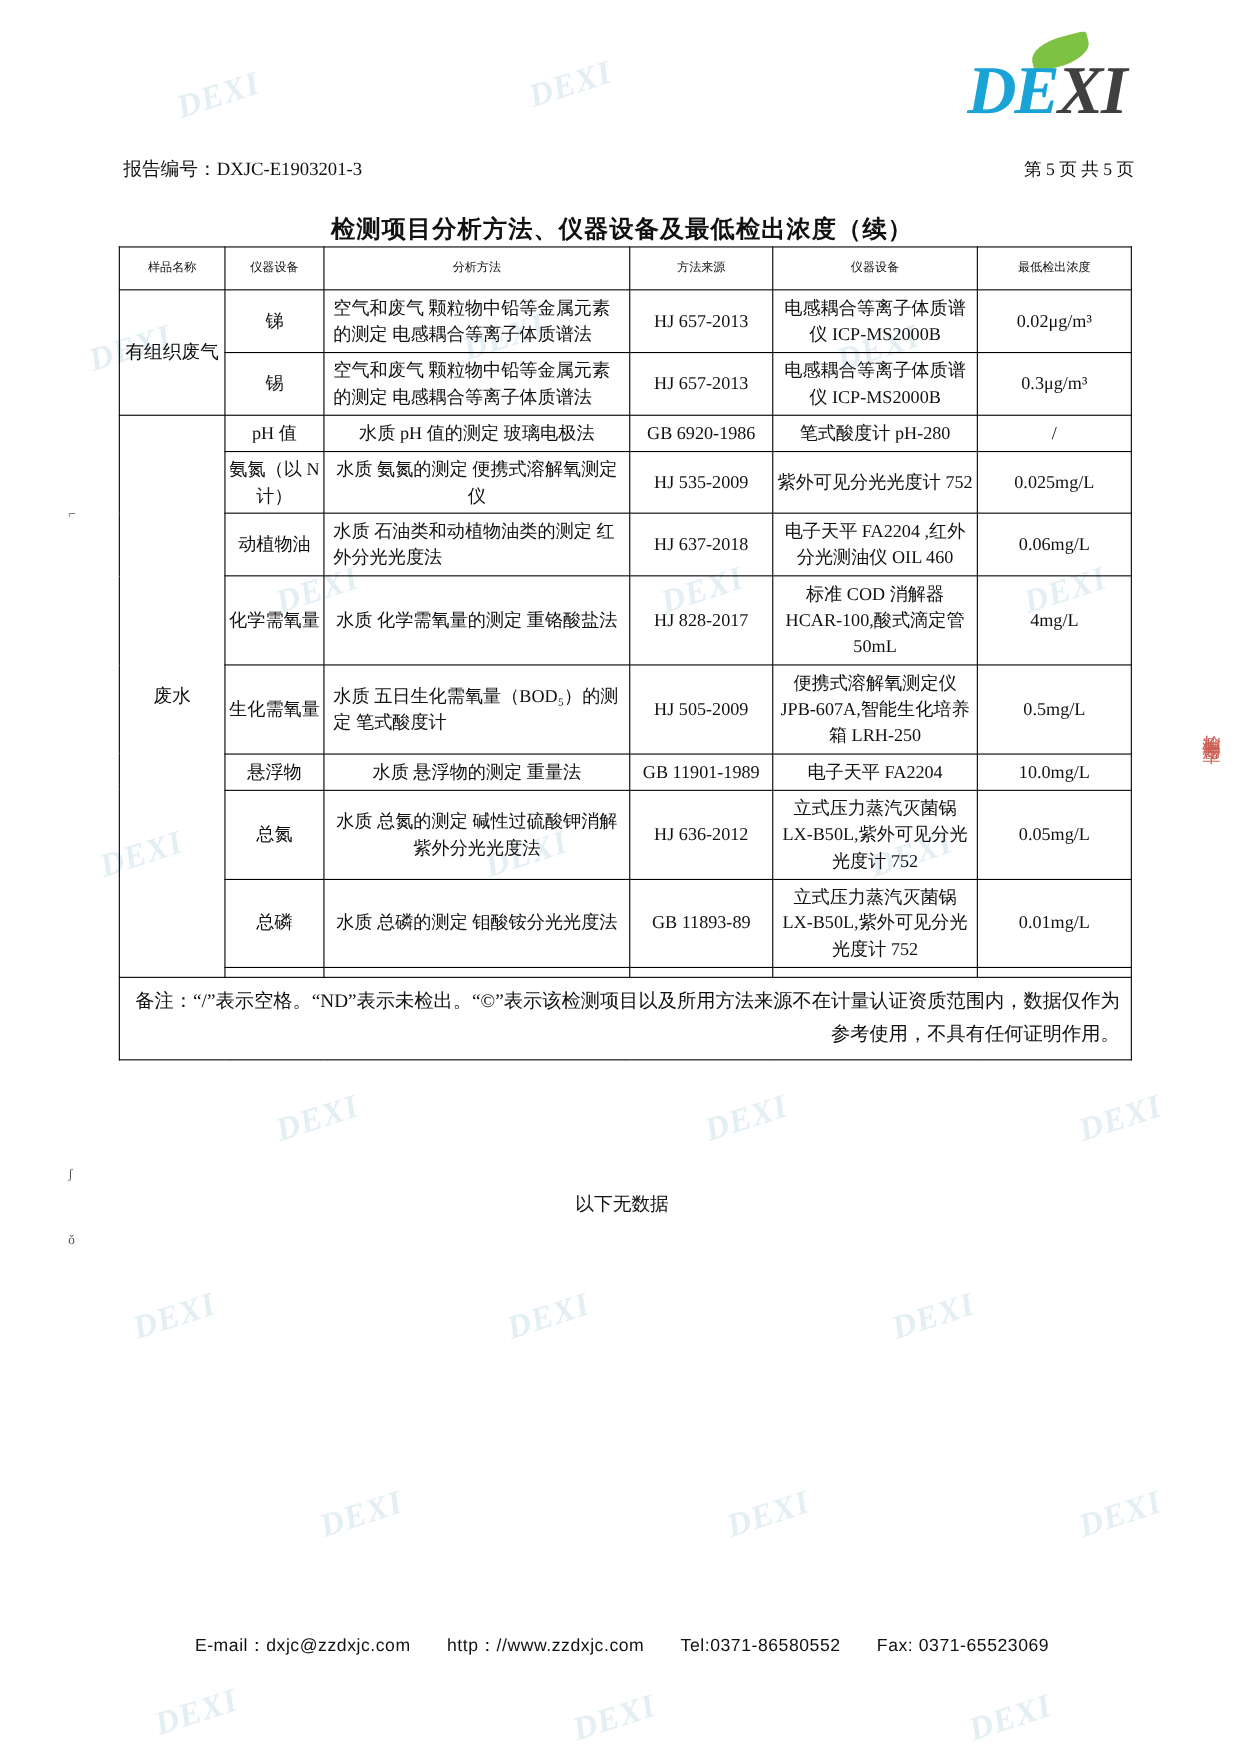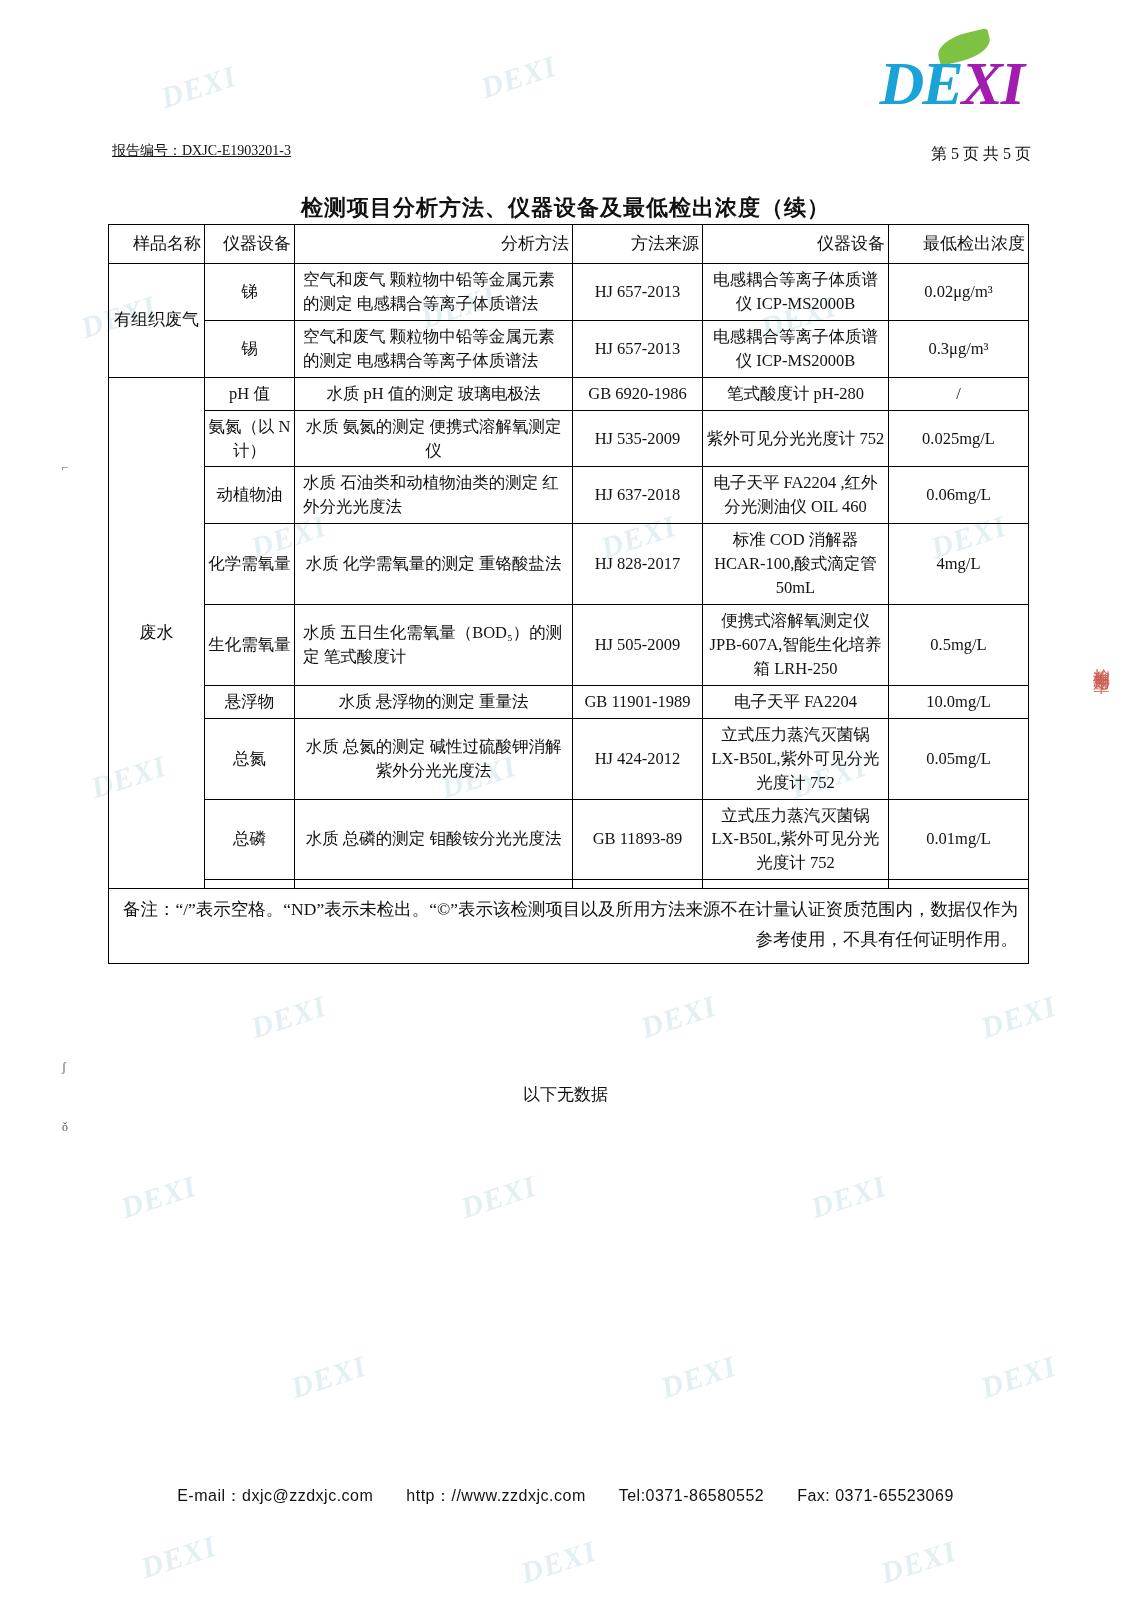--- a/index.html
+++ b/index.html
@@ -46,42 +46,41 @@
     font-family: "Liberation Serif", serif;
     font-weight: bold;
     font-style: italic;
     font-size: 62px;
     line-height: 62px;
     color: #1aa3d6;
     letter-spacing: -2px;
     position: relative;
   }
   .logo-text .x {
-    color: #a21caf;
+    color: #404040;
     font-style: italic;
   }
   .leaf {
     position: absolute;
     left: 58px;
     top: -18px;
     width: 54px;
     height: 26px;
     background: #7dc242;
     border-radius: 60% 10% 60% 10%;
     transform: rotate(-14deg);
   }
 
   
   .report-no {
     position: absolute;
     left: 112px;
     top: 142px;
-    font-size: 14px;
-    z-index: 2;
-    text-decoration: underline;
+    font-size: 17px;
+    z-index: 2;
   }
   .page-no {
     position: absolute;
     right: 100px;
     top: 144px;
     font-size: 16px;
     z-index: 2;
   }
 
   
@@ -114,22 +113,21 @@
     border: 1px solid #000;
     font-size: 16.5px;
     font-weight: normal;
     text-align: center;
     vertical-align: middle;
     padding: 4px 3px;
     line-height: 1.45;
   }
   thead td {
     height: 30px;
-    font-size: 17px;
-    text-align: right;
+    font-size: 11px;
   }
   .c0 { width: 96px; }
   .c1 { width: 90px; }
   .c2 { width: 278px; }
   .c3 { width: 130px; }
   .c4 { width: 186px; }
   .c5 { width: 140px; }
 
   td.just {
     text-align: left;
@@ -317,21 +315,21 @@
     <tr>
       <td>悬浮物</td>
       <td>水质 悬浮物的测定 重量法</td>
       <td>GB 11901-1989</td>
       <td>电子天平 FA2204</td>
       <td>10.0mg/L</td>
     </tr>
     <tr>
       <td>总氮</td>
       <td>水质 总氮的测定 碱性过硫酸钾消解紫外分光光度法</td>
-      <td>HJ 424-2012</td>
+      <td>HJ 636-2012</td>
       <td>立式压力蒸汽灭菌锅 LX-B50L,紫外可见分光光度计 752</td>
       <td>0.05mg/L</td>
     </tr>
     <tr>
       <td>总磷</td>
       <td>水质 总磷的测定 钼酸铵分光光度法</td>
       <td>GB 11893-89</td>
       <td>立式压力蒸汽灭菌锅 LX-B50L,紫外可见分光光度计 752</td>
       <td>0.01mg/L</td>
     </tr>

